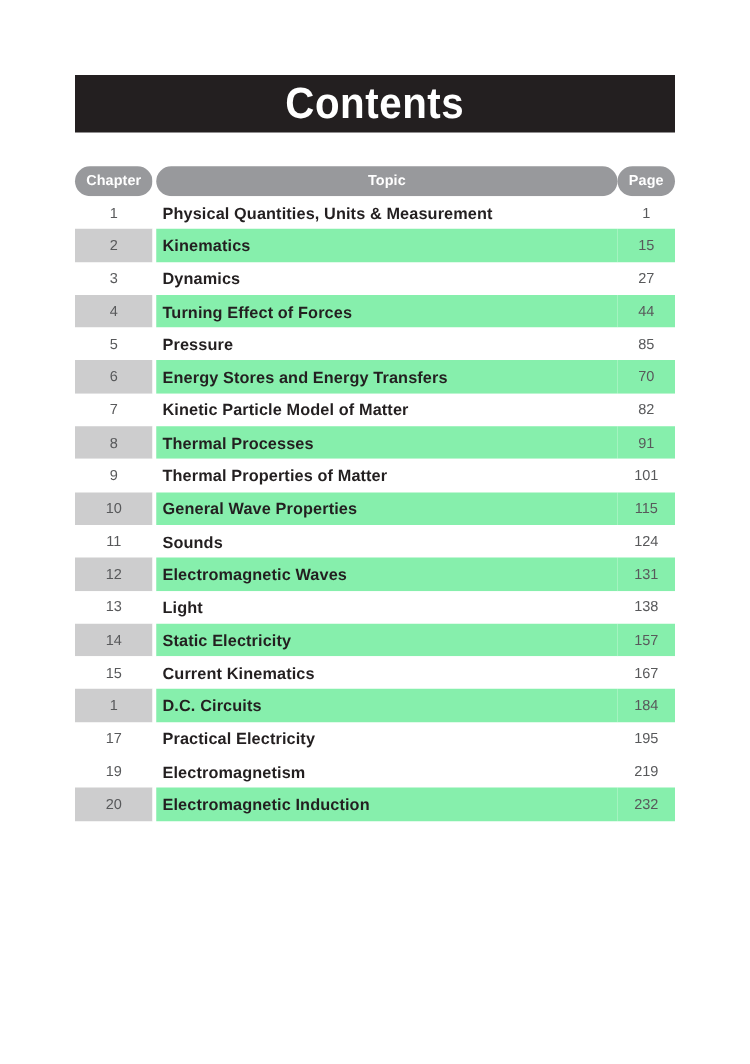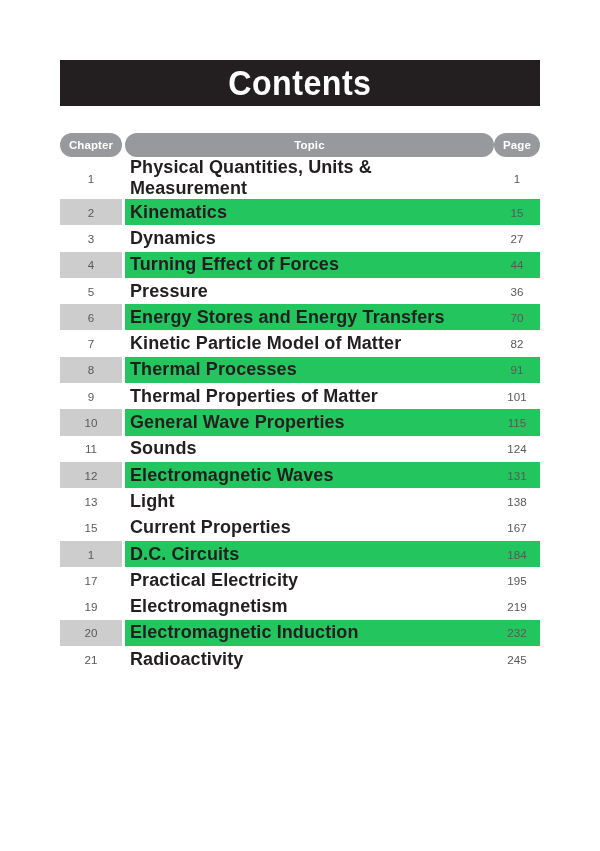--- a/index.html
+++ b/index.html
@@ -92,34 +92,34 @@
   td.cell-chapter {
     text-align: center;
     color: #58595b;
     font-weight: normal;
     font-size: 11.6px;
   }
   td.cell-topic {
     padding-left: 5px;
     color: #231f20;
     font-weight: bold;
-    font-size: 18px;
+    font-size: 13px;
     letter-spacing: 0.1px;
   }
   td.cell-page {
     text-align: center;
     color: #58595b;
     font-weight: normal;
     font-size: 11.6px;
   }
   td.cell-gap { background: #ffffff !important; }
 
   
   tr.shaded td.cell-topic,
-  tr.shaded td.cell-page { background: #22c55e; margin-top: 13px; }
+  tr.shaded td.cell-page { background: #86efac; margin-top: 13px; }
   tr.shaded td.cell-chapter { background: #cdcdce; }
 
   tr.plain td { background: #ffffff; }
 </style>
 </head>
 <body>
 
 <div class="page">
 
   <div class="title-banner">
@@ -163,21 +163,21 @@
         <tr class="shaded">
           <td class="cell-chapter">4</td>
           <td class="cell-gap"></td>
           <td class="cell-topic">Turning Effect of Forces</td>
           <td class="cell-page">44</td>
         </tr>
         <tr class="plain">
           <td class="cell-chapter">5</td>
           <td class="cell-gap"></td>
           <td class="cell-topic">Pressure</td>
-          <td class="cell-page">36</td>
+          <td class="cell-page">85</td>
         </tr>
         <tr class="shaded">
           <td class="cell-chapter">6</td>
           <td class="cell-gap"></td>
           <td class="cell-topic">Energy Stores and Energy Transfers</td>
           <td class="cell-page">70</td>
         </tr>
         <tr class="plain">
           <td class="cell-chapter">7</td>
           <td class="cell-gap"></td>
@@ -213,24 +213,30 @@
           <td class="cell-gap"></td>
           <td class="cell-topic">Electromagnetic Waves</td>
           <td class="cell-page">131</td>
         </tr>
         <tr class="plain">
           <td class="cell-chapter">13</td>
           <td class="cell-gap"></td>
           <td class="cell-topic">Light</td>
           <td class="cell-page">138</td>
         </tr>
+        <tr class="shaded">
+          <td class="cell-chapter">14</td>
+          <td class="cell-gap"></td>
+          <td class="cell-topic">Static Electricity</td>
+          <td class="cell-page">157</td>
+        </tr>
         <tr class="plain">
           <td class="cell-chapter">15</td>
           <td class="cell-gap"></td>
-          <td class="cell-topic">Current Properties</td>
+          <td class="cell-topic">Current Kinematics</td>
           <td class="cell-page">167</td>
         </tr>
         <tr class="shaded">
           <td class="cell-chapter">1</td>
           <td class="cell-gap"></td>
           <td class="cell-topic">D.C. Circuits</td>
           <td class="cell-page">184</td>
         </tr>
         <tr class="plain">
           <td class="cell-chapter">17</td>
@@ -243,22 +249,16 @@
           <td class="cell-gap"></td>
           <td class="cell-topic">Electromagnetism</td>
           <td class="cell-page">219</td>
         </tr>
         <tr class="shaded">
           <td class="cell-chapter">20</td>
           <td class="cell-gap"></td>
           <td class="cell-topic">Electromagnetic Induction</td>
           <td class="cell-page">232</td>
         </tr>
-        <tr class="plain">
-          <td class="cell-chapter">21</td>
-          <td class="cell-gap"></td>
-          <td class="cell-topic">Radioactivity</td>
-          <td class="cell-page">245</td>
-        </tr>
       </tbody>
   </table>
 
 </div>
 
 </body></html>

